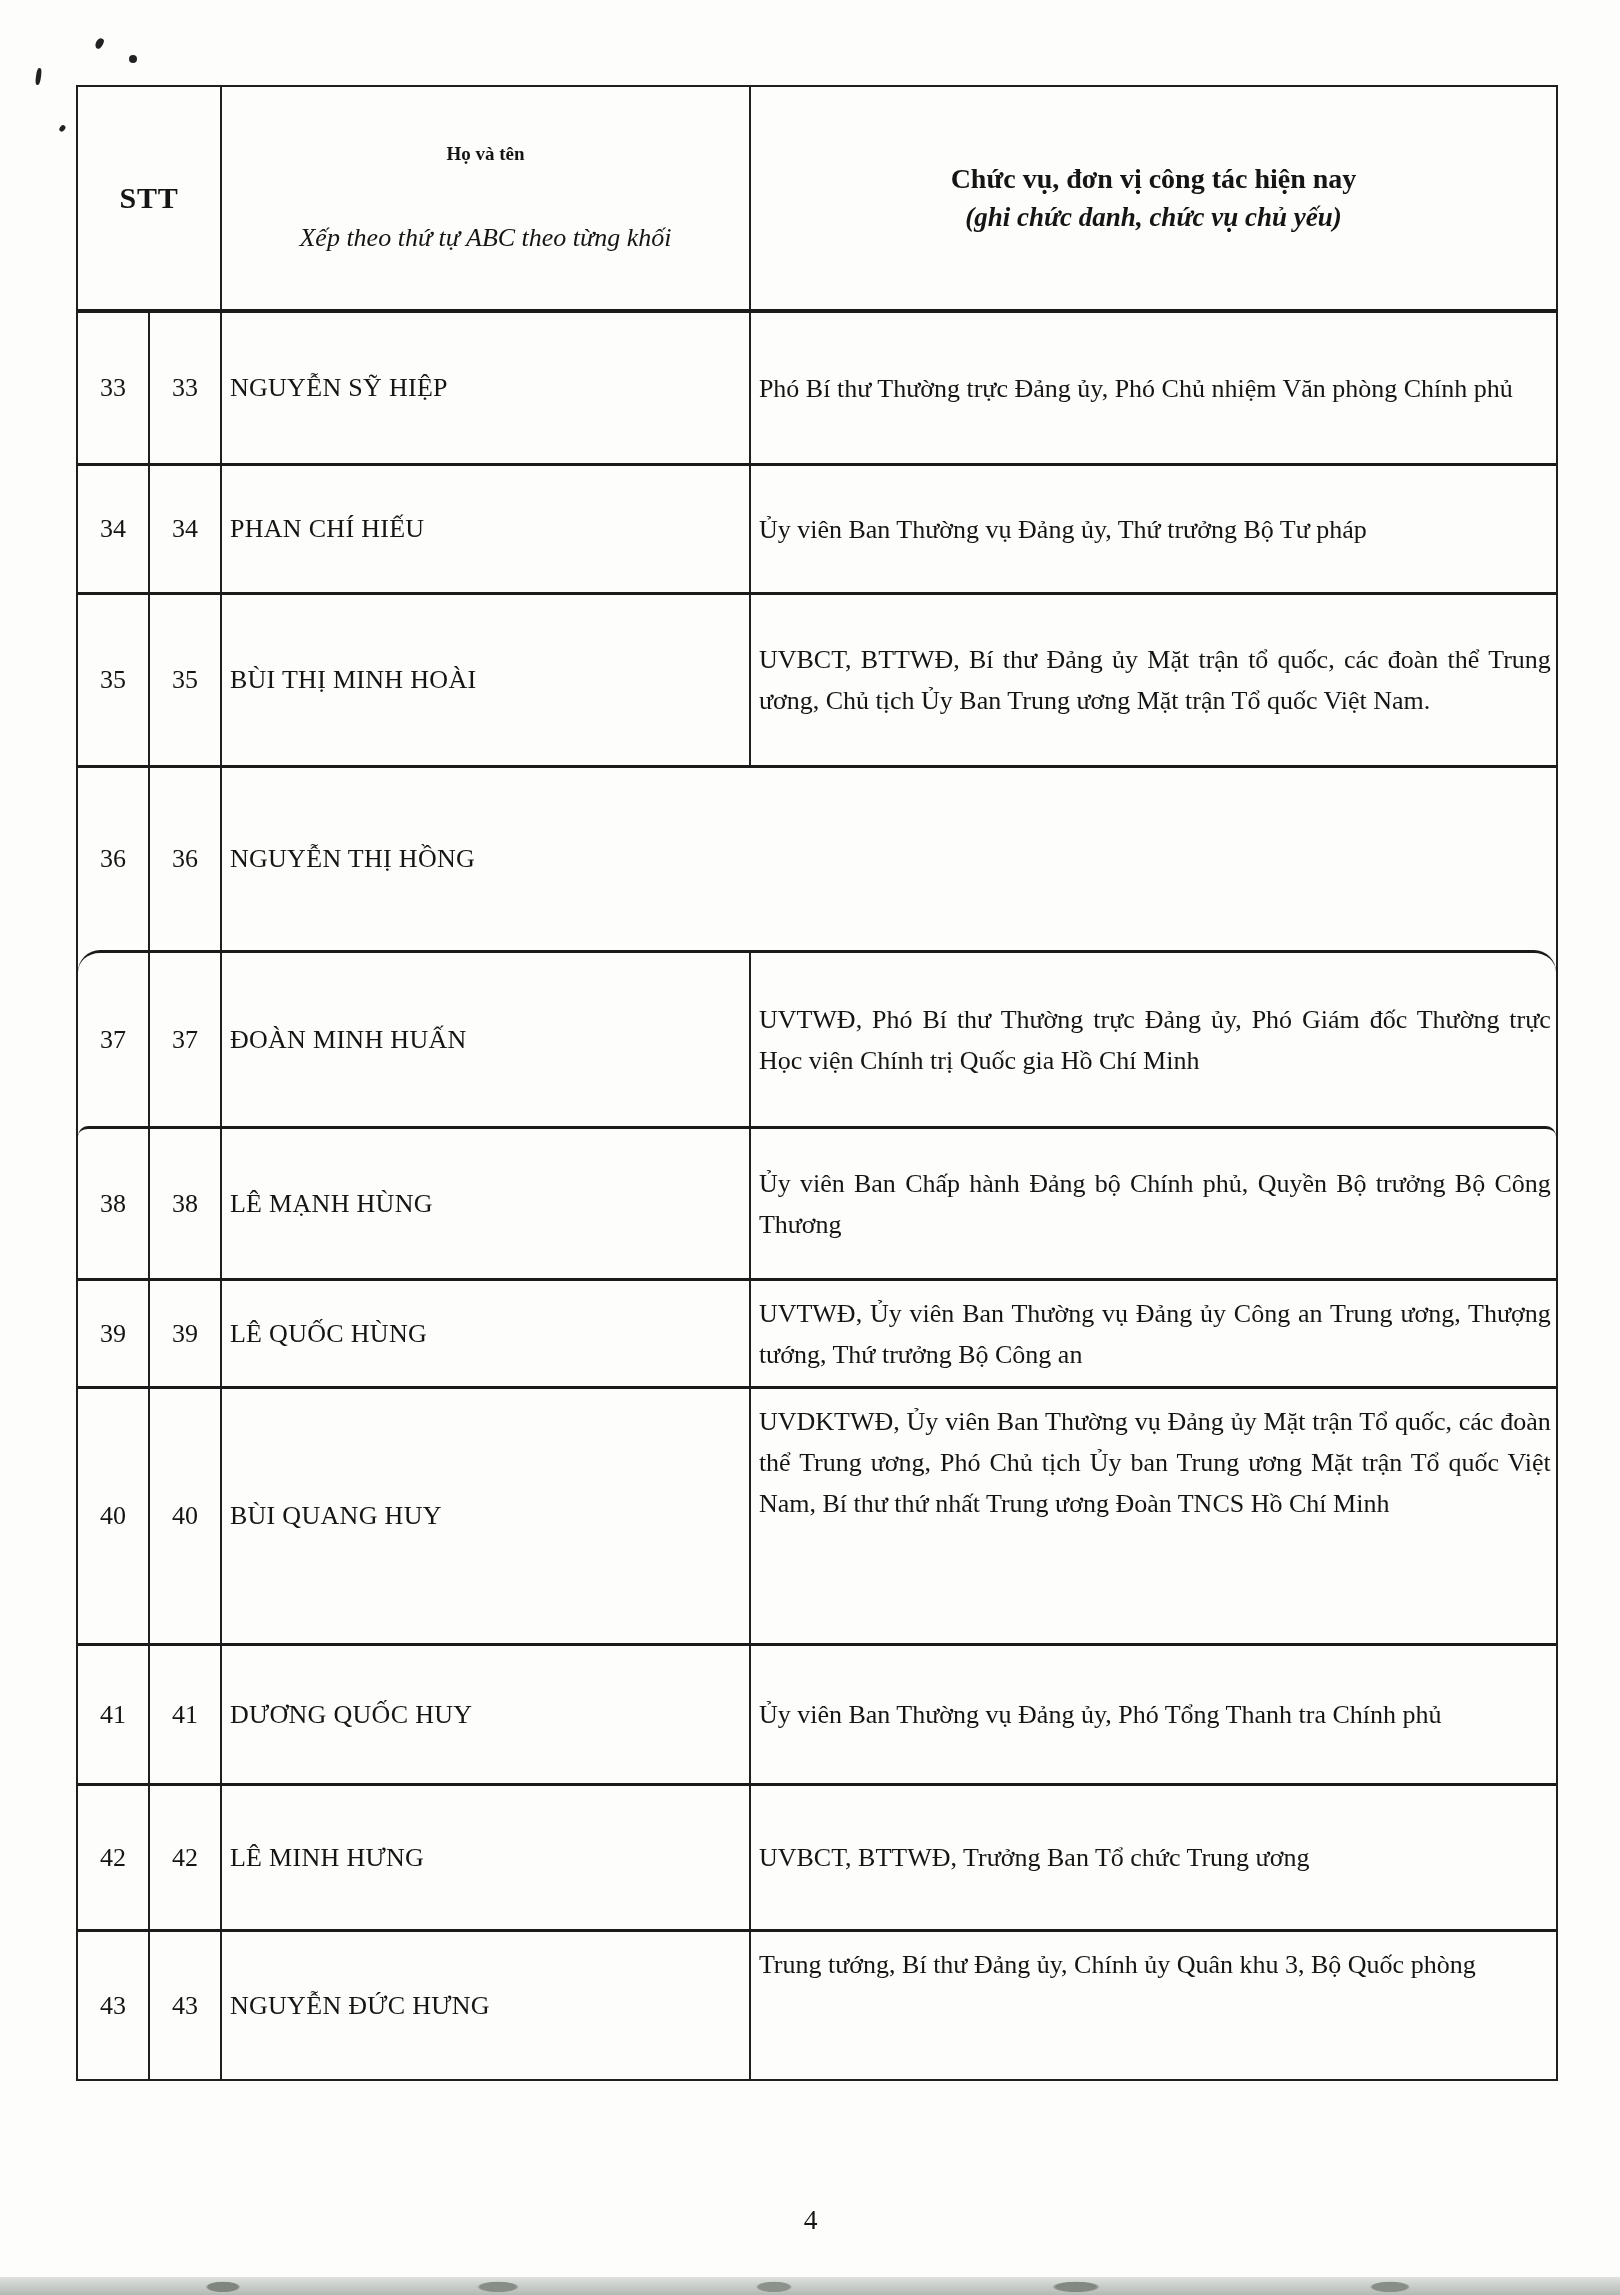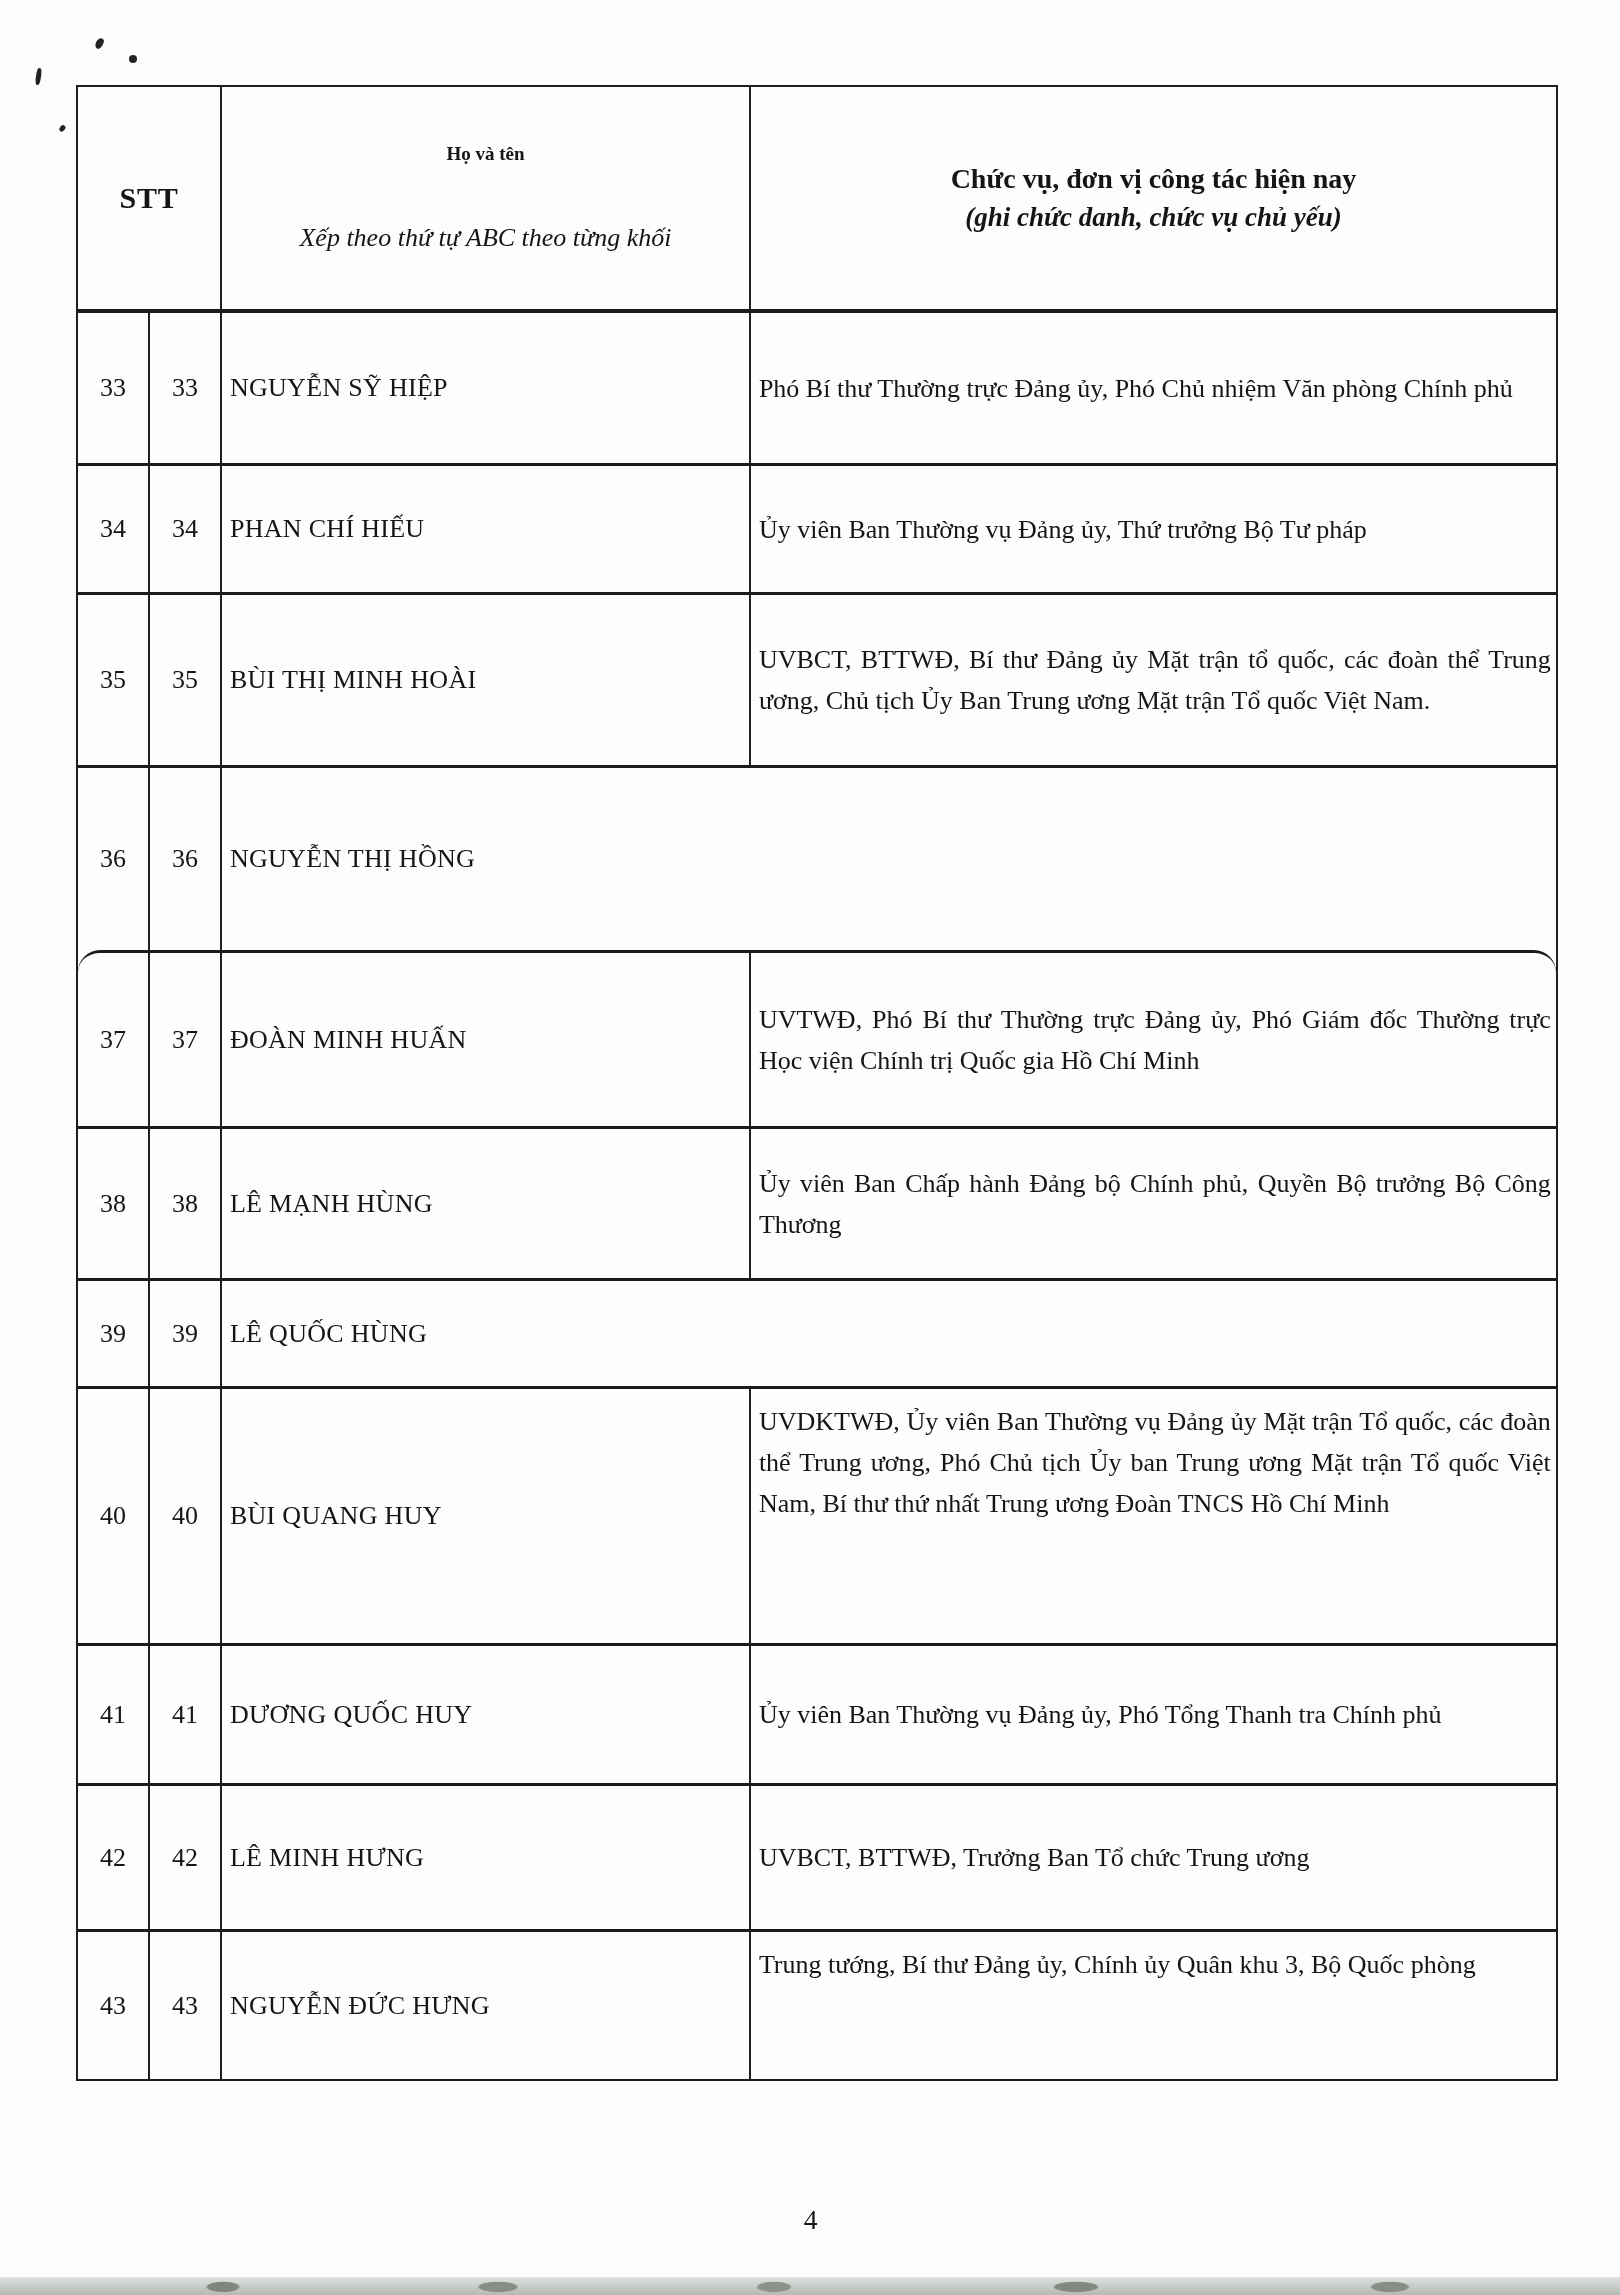--- a/index.html
+++ b/index.html
@@ -52,21 +52,21 @@
   .c-name { width:529px; border-left:2px solid #1f1f1f; display:flex; align-items:center; padding-left:7.9px; font-size:26px; letter-spacing:0.3px; }
   .c-pos  { flex:1; border-left:2px solid #1f1f1f; display:flex; align-items:center; padding:6.6px 5.2px 6.6px 7.9px; font-size:26px; }
   .c-pos .pos-text { line-height:41px; text-align:justify; width:100%; }
 
   
   #rows .row:nth-of-type(1)  { height:150px;justify-content:center; }
   #rows .row:nth-of-type(2)  { height:129px; }
   #rows .row:nth-of-type(3)  { height:173px; }
   #rows .row:nth-of-type(4)  { height:185px; }
   #rows .row:nth-of-type(5)  { height:176px;border-radius:22px; }
-  #rows .row:nth-of-type(6)  { height:152px; }
+  #rows .row:nth-of-type(6)  { height:152px;border-radius:10px; }
   #rows .row:nth-of-type(7)  { height:108px; }
   #rows .row:nth-of-type(8)  { height:257px; }
   #rows .row:nth-of-type(9)  { height:140px; }
   #rows .row:nth-of-type(10) { height:146px; }
   #rows .row:nth-of-type(11) { height:150px; }
 
   
   #rows .row:nth-of-type(4) .c-pos,
   #rows .row:nth-of-type(8) .c-pos,
   #rows .row:nth-of-type(11) .c-pos { align-items:flex-start; padding-top:11.8px; }
@@ -162,20 +162,23 @@
     <div class="cell c-name">LÊ MẠNH HÙNG</div>
     <div class="cell c-pos">
       <div class="pos-text">Ủy viên Ban Chấp hành Đảng bộ Chính phủ, Quyền Bộ trưởng Bộ Công Thương</div>
     </div>
   </div>
 
   <div class="row">
     <div class="cell c-stt1">39</div>
     <div class="cell c-stt2">39</div>
     <div class="cell c-name">LÊ QUỐC HÙNG</div>
+    <div class="cell c-pos">
+      <div class="pos-text">UVTWĐ, Ủy viên Ban Thường vụ Đảng ủy Công an Trung ương, Thượng tướng, Thứ trưởng Bộ Công an</div>
+    </div>
   </div>
 
   <div class="row">
     <div class="cell c-stt1">40</div>
     <div class="cell c-stt2">40</div>
     <div class="cell c-name">BÙI QUANG HUY</div>
     <div class="cell c-pos">
       <div class="pos-text">UVDKTWĐ, Ủy viên Ban Thường vụ Đảng ủy Mặt trận Tổ quốc, các đoàn thể Trung ương, Phó Chủ tịch Ủy ban Trung ương Mặt trận Tổ quốc Việt Nam, Bí thư thứ nhất Trung ương Đoàn TNCS Hồ Chí Minh</div>
     </div>
   </div>

